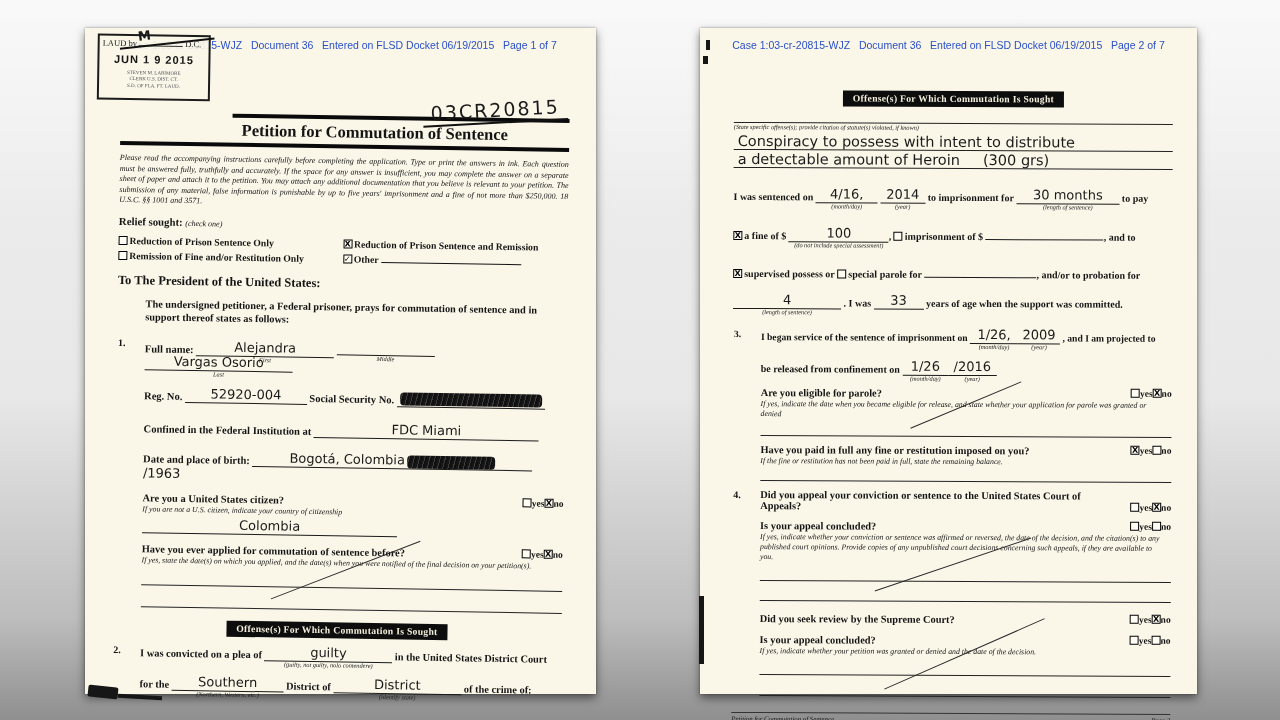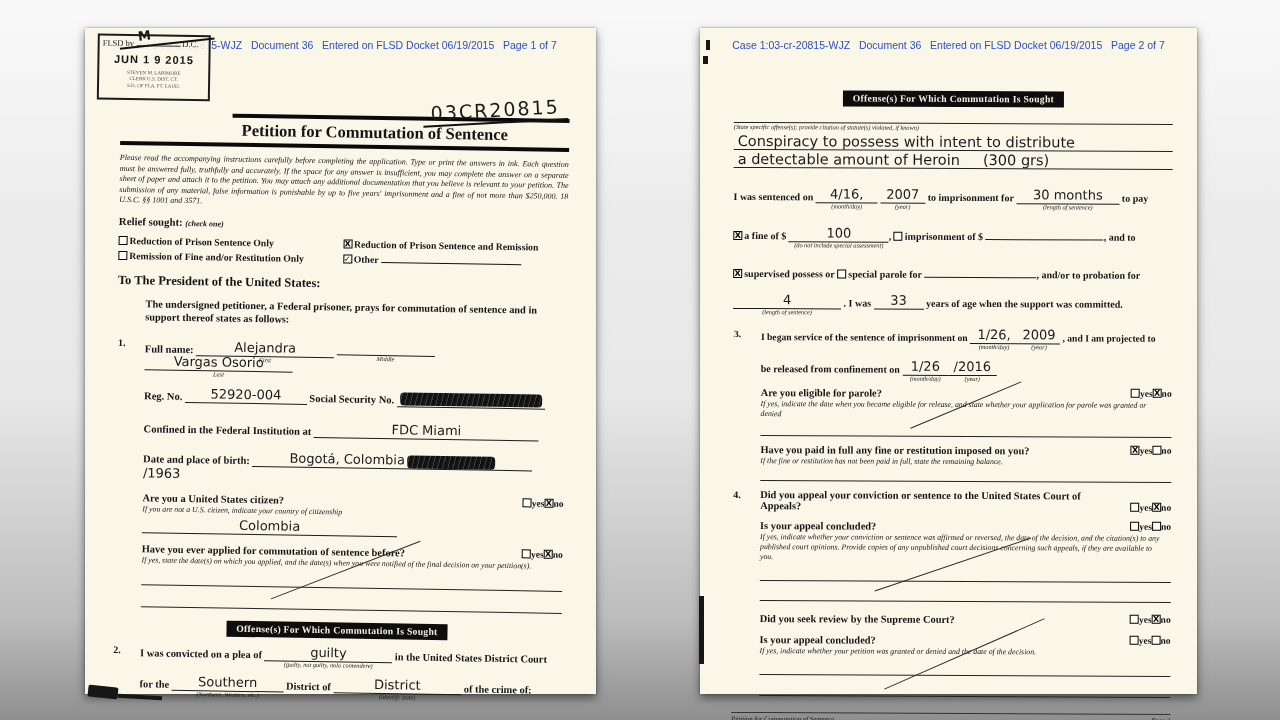--- a/index.html
+++ b/index.html
@@ -100,21 +100,21 @@
 </style>
 </head>
 <body>
 
 <div class="page" id="page1">
   <div class="blue">Case 1:03-cr-20815-WJZ   Document 36   Entered on FLSD Docket 06/19/2015   Page 1 of 7</div>
 
   <div class="scan" id="scan1">
 
     <div class="stamp">
-      <div class="l1"><span>FLSD by</span> <span class="gap"></span> <span>D.C.</span></div>
+      <div class="l1"><span>LAUD by</span> <span class="gap"></span> <span>D.C.</span></div>
       <div class="dt">JUN 1 9 2015</div>
       <div class="clerk">
         <div>STEVEN M. LARIMORE</div>
         <div>CLERK U.S. DIST. CT.</div>
         <div>S.D. OF FLA. FT. LAUD.</div>
       </div>
       <div class="initialM hw">M</div>
       <div class="strike"></div>
     </div>
 
@@ -123,21 +123,21 @@
         <div class="caseHw hw">03CR20815</div>
       </div>
       <div class="bar top"></div>
       <div class="title">Petition for Commutation of Sentence</div>
       <div class="bar"></div>
 
       <div class="instr">Please read the accompanying instructions carefully before completing the application.  Type or print the answers in ink. Each question must be answered fully, truthfully and accurately.  If the space for any answer is insufficient, you may complete the answer on a separate sheet of paper and attach it to the petition.  You may attach any additional documentation that you believe is relevant to your petition.  The submission of any material, false information is punishable by up to five years' imprisonment and a fine of not more than $250,000.  18 U.S.C. §§ 1001 and 3571.</div>
 
       <div style="margin-top:9px;">
         <span class="b" style="font-size:10.8px;">Relief sought:</span>
-        <span class="it" style="font-size:8px;font-weight:bold;">(check one)</span>
+        <span class="it" style="font-size:8px;">(check one)</span>
       </div>
 
       <div class="opts">
         <div class="col">
           <div><span class="cb"></span><span>Reduction of Prison Sentence Only</span></div>
           <div><span class="cb"></span><span>Remission of Fine and/or Restitution Only</span></div>
         </div>
         <div class="col">
           <div><span class="cb">X</span><span>Reduction of Prison Sentence and Remission</span></div>
           <div><span class="cb">✓</span><span>Other</span> <span class="ul-other"></span></div>
@@ -227,21 +227,21 @@
 
       <div class="banner" style="margin-top:16px;"><span>Offense(s) For Which Commutation Is Sought</span></div>
 
       <div class="overline" style="margin-top:16px;">(State specific offense(s); provide citation of statute(s) violated, if known)</div>
       <div class="hwline"><span class="hw">Conspiracy to possess with intent to distribute</span></div>
       <div class="hwline"><span class="hw">a detectable amount of Heroin     (300 grs)</span></div>
 
       <div class="row" style="margin-top:20px;">
         <span class="b">I was sentenced on</span>
         <span class="field" style="width:62px;"><span class="hw">4/16,</span><span class="sub">(month/day)</span></span>
-        <span class="field" style="width:45px;"><span class="hw">2007</span><span class="sub">(year)</span></span>
+        <span class="field" style="width:45px;"><span class="hw">2014</span><span class="sub">(year)</span></span>
         <span class="b">to imprisonment for</span>
         <span class="field" style="width:103px;"><span class="hw">30 months</span><span class="sub">(length of sentence)</span></span>
         <span class="b">to pay</span>
       </div>
 
       <div class="row" style="margin-top:21px;">
         <span class="cb">X</span><span class="b">a fine of $</span>
         <span class="field" style="width:100px;"><span class="hw">100</span><span class="sub">(do not include special assessment)</span></span><span class="b">,</span>
         <span class="cb"></span><span class="b">imprisonment of $</span>
         <span class="field" style="width:118px;"></span><span class="b">, and to</span>

